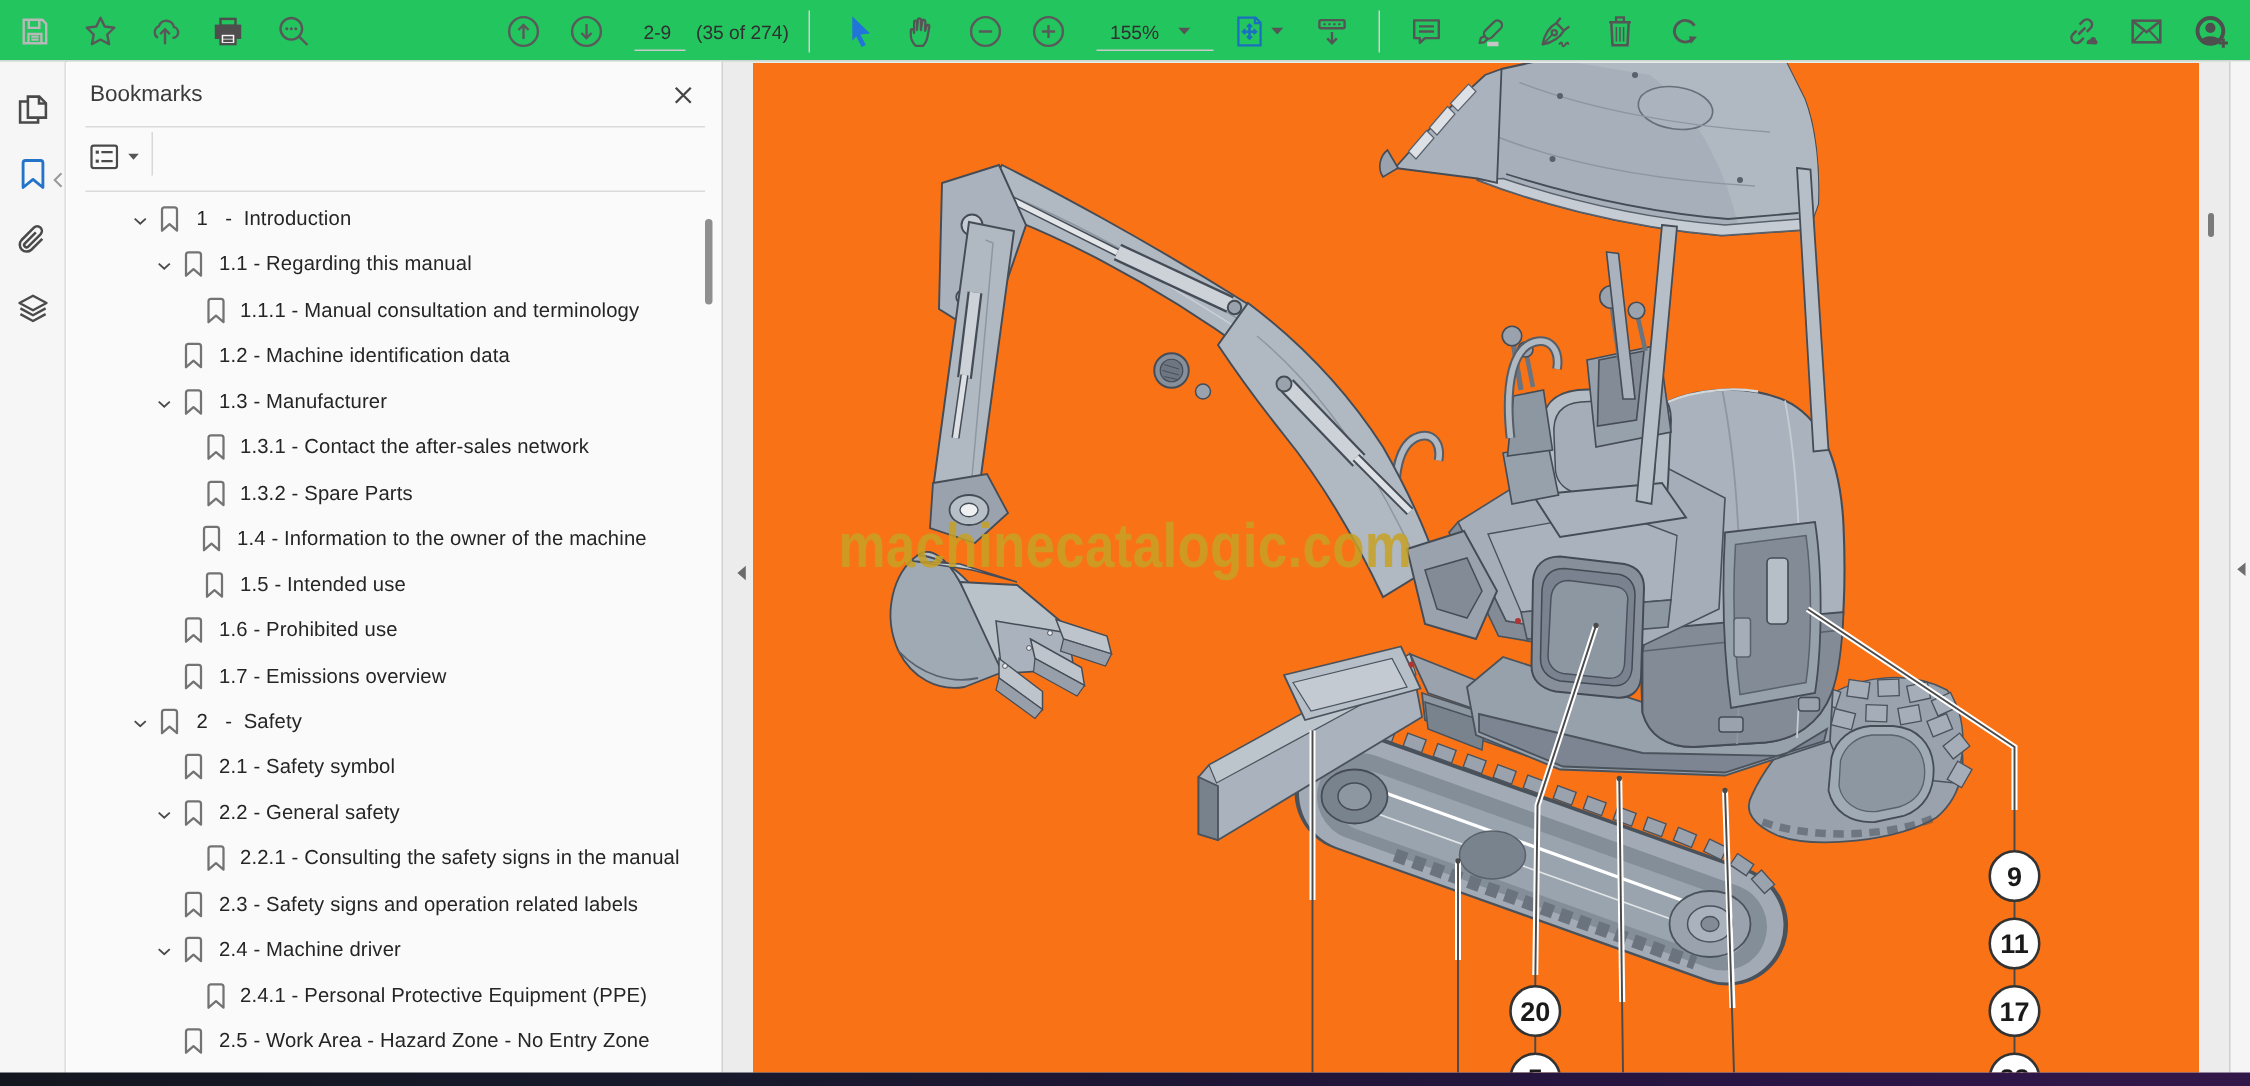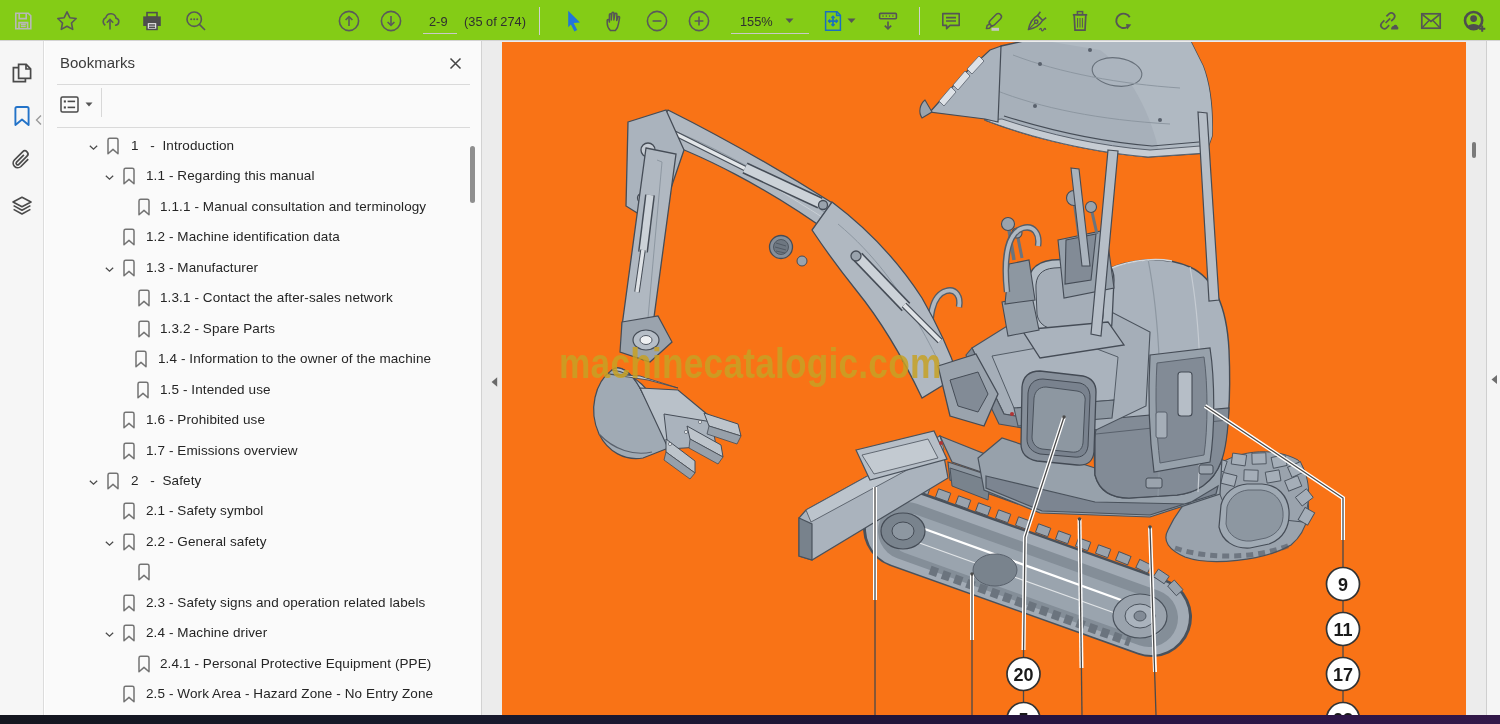--- a/index.html
+++ b/index.html
@@ -1,19 +1,19 @@
 <!DOCTYPE html>
 <html><head>
 <meta charset="utf-8">
 <style>
   * { margin:0; padding:0; box-sizing:border-box; }
   html,body { width:1500px; height:724px; overflow:hidden; font-family:"Liberation Sans", sans-serif; }
   #app { position:relative; width:1500px; height:724px; background:#ffffff; }
   
-  #toolbar { position:absolute; left:0; top:0; width:1500px; height:41px; background:#84cc16; border-bottom:1px solid #d3d3d3; }
+  #toolbar { position:absolute; left:0; top:0; width:1500px; height:41px; background:#22c55e; border-bottom:1px solid #d3d3d3; }
   .tb-ic { position:absolute; top:9px; width:24px; height:24px; }
   .tb-sep { position:absolute; top:7px; width:1px; height:28px; background:#d0d0d0; }
   .tb-txt { position:absolute; top:14px; font-size:12.8px; color:#303030; white-space:nowrap; }
   .tb-ul { position:absolute; height:1px; background:#c9c9c9; }
   
   #strip { position:absolute; left:0; top:41px; width:44px; height:674px; background:#f6f6f6; border-right:1px solid #dcdcdc; }
   .st-ic { position:absolute; left:10px; width:24px; height:24px; }
   
   #panel { position:absolute; left:45px; top:41px; width:437px; height:674px; background:#fafafa; border-right:1px solid #d2d2d2; }
   #panel .title { position:absolute; left:15px; top:13px; font-size:15px; color:#3b3b3b; }
@@ -318,20 +318,21 @@
           </svg>
           <svg style="position:absolute;left:45px;top:1px" width="14" height="18" viewBox="0 0 14 18">
             <path d="M2 16.8 V3 a1.7 1.7 0 0 1 1.7 -1.7 h6.6 A1.7 1.7 0 0 1 12 3 V16.8 L7 12.4 Z" fill="none" stroke="#737373" stroke-width="1.5" stroke-linejoin="round"></path>
           </svg>
           <div class="txt" style="left:69px">2.2 - General safety</div>
         </div>
     <div class="row" style="left:0;top:521px;width:437px">
           <svg style="position:absolute;left:60px;top:1px" width="14" height="18" viewBox="0 0 14 18">
             <path d="M2 16.8 V3 a1.7 1.7 0 0 1 1.7 -1.7 h6.6 A1.7 1.7 0 0 1 12 3 V16.8 L7 12.4 Z" fill="none" stroke="#737373" stroke-width="1.5" stroke-linejoin="round"></path>
           </svg>
+          <div class="txt" style="left:83px">2.2.1 - Consulting the safety signs in the manual</div>
         </div>
     <div class="row" style="left:0;top:552px;width:437px">
           <svg style="position:absolute;left:45px;top:1px" width="14" height="18" viewBox="0 0 14 18">
             <path d="M2 16.8 V3 a1.7 1.7 0 0 1 1.7 -1.7 h6.6 A1.7 1.7 0 0 1 12 3 V16.8 L7 12.4 Z" fill="none" stroke="#737373" stroke-width="1.5" stroke-linejoin="round"></path>
           </svg>
           <div class="txt" style="left:69px">2.3 - Safety signs and operation related labels</div>
         </div>
     <div class="row" style="left:0;top:582px;width:437px">
           <svg style="position:absolute;left:28px;top:9px" width="9" height="5" viewBox="0 0 11 6">
             <path d="M1 0.8 L5.5 5 L10 0.8" fill="none" stroke="#4a4a4a" stroke-width="1.5"></path>

